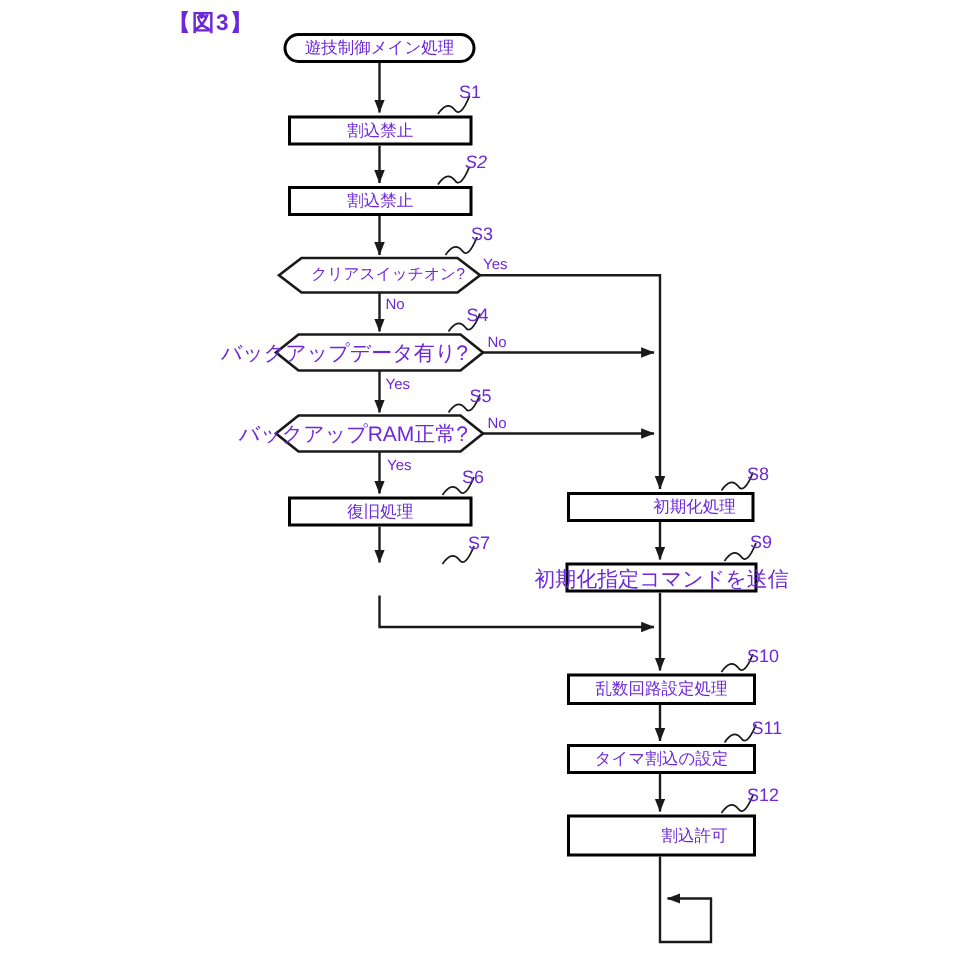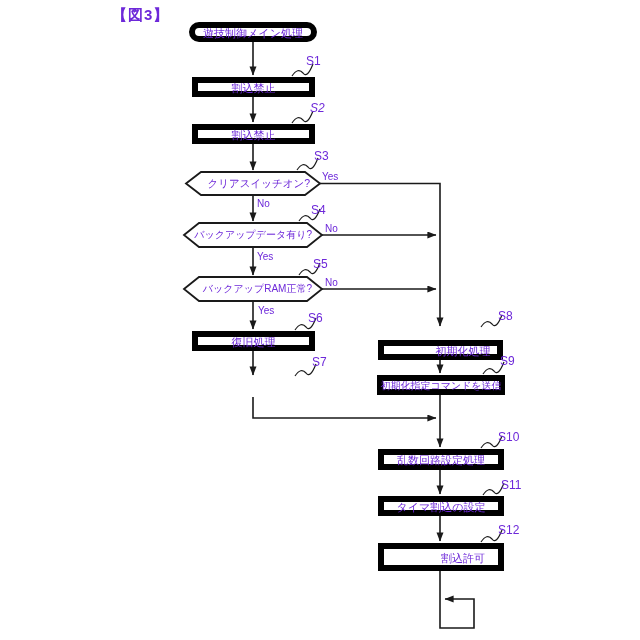--- a/index.html
+++ b/index.html
@@ -7,30 +7,30 @@
     position:relative;width:640px;height:640px;background:#ffffff;
     font-family:"Liberation Sans","DejaVu Sans",sans-serif;color:#6d28d9;overflow:hidden;
   }
   .wires{position:absolute;left:0;top:0;width:640px;height:640px;}
   .figlabel{
     position:absolute;left:112px;top:6px;font-size:15px;font-weight:bold;
     letter-spacing:1px;white-space:nowrap;
   }
   .node{
     position:absolute;box-sizing:border-box;background:#ffffff;
-    border:6px solid #000000;display:flex;align-items:center;justify-content:center;
+    border:2px solid #000000;display:flex;align-items:center;justify-content:center;
     font-size:11px;line-height:1;white-space:nowrap;
   }
   .node.terminal{border-radius:11px;}
   .node span{transform:translateY(0.5px);}
   .hexlabel{
     position:absolute;display:flex;align-items:center;justify-content:flex-end;
     font-size:10.5px;line-height:1;white-space:nowrap;background:transparent;
   }
-  .sm{font-size:10px;}
+  .sm{font-size:14px;}
   .steptag{
     position:absolute;font-size:12px;line-height:1;white-space:nowrap;
   }
   .branch{
     position:absolute;font-size:10px;line-height:1;white-space:nowrap;
   }
 </style>
 </head>
 <body>
 
@@ -96,21 +96,21 @@
 
   <div class="node" style="left:192px;top:124px;width:123px;height:20px;">
     <span>割込禁止</span>
   </div>
 
   <div class="node" style="left:192px;top:331px;width:123px;height:20px;">
     <span>復旧処理</span>
   </div>
 
 
-  <div class="node" style="left:378px;top:340px;width:125px;height:20px;padding-left:45px;">
+  <div class="node" style="left:378px;top:328px;width:125px;height:20px;padding-left:45px;">
     <span>初期化処理</span>
   </div>
 
   <div class="node" style="left:377px;top:375px;width:128px;height:20px;">
     <span class="sm">初期化指定コマンドを送信</span>
   </div>
 
   <div class="node" style="left:378px;top:496px;width:126px;height:20px;">
     <span>タイマ割込の設定</span>
   </div>

